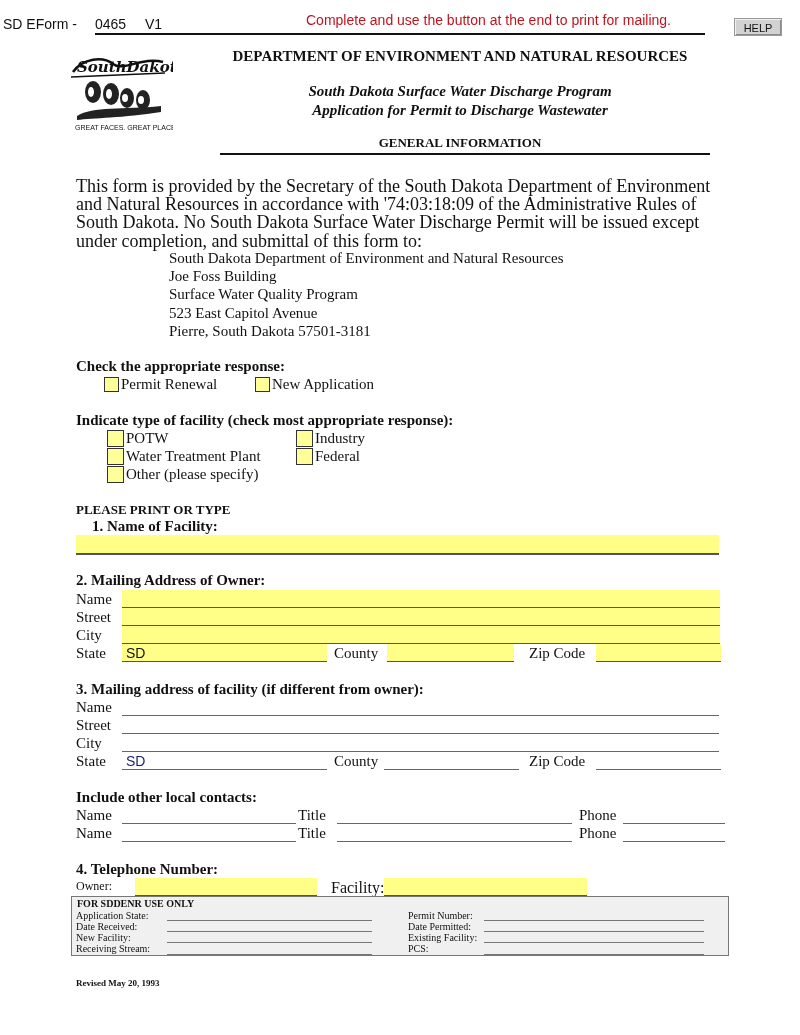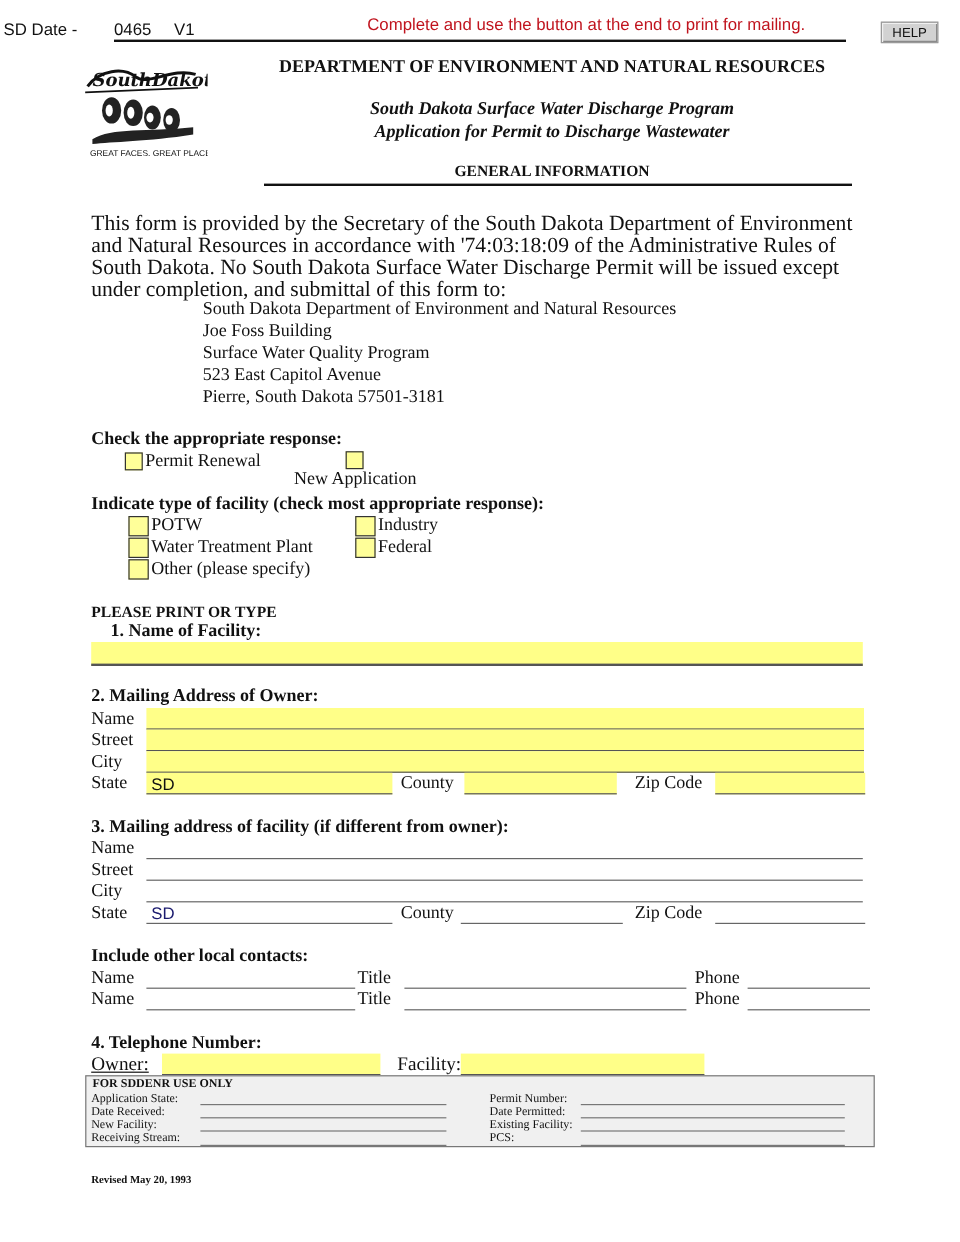--- a/index.html
+++ b/index.html
@@ -41,21 +41,21 @@
   #admin-box { left: 71px; top: 896px; width: 658px; height: 60px; background: #f0f0f0; border: 1px solid #777; box-sizing: border-box; }
   .admin-head { font-size: 10px; font-weight: bold; }
   .admin-label { font-size: 10px; }
   .admin-line { height: 1px; background: #777; }
 
   #revised { left: 76px; top: 978px; font-size: 9px; font-weight: bold; }
 </style>
 </head>
 <body>
 
-<div class="abs sans" id="eform-id">SD Date -</div>
+<div class="abs sans" id="eform-id">SD EForm -</div>
 <div class="abs sans" id="eform-num">0465</div>
 <div class="abs sans" id="eform-ver">V1</div>
 <div class="abs" id="top-rule"></div>
 <div class="abs sans" id="instruction">Complete and use the button at the end to print for mailing.</div>
 <button class="abs sans" id="help-btn">HELP</button>
 
 <div class="abs" id="logo">
   <svg width="110" height="86" viewBox="0 0 110 86">
     <path d="M10 22 C 20 8, 40 6, 50 14 S 80 6, 100 12" stroke="#111" stroke-width="2.5" fill="none"></path>
     <text x="14" y="22" font-family="DejaVu Serif, serif" font-style="italic" font-weight="bold" font-size="15" fill="#111">SouthDakota</text>
@@ -92,21 +92,21 @@
   <div>Surface Water Quality Program</div>
   <div>523 East Capitol Avenue</div>
   <div>Pierre, South Dakota 57501-3181</div>
 </div>
 
 <div class="abs section-head" style="left:76px; top:358px;">Check the appropriate response:</div>
 <div class="abs cb-row" style="left:104px; top:376px;">
   <div class="cb"></div>
   <span>Permit Renewal</span>
 </div>
-<div class="abs cb-row" style="left:245px; top:376px;flex-direction:column;">
+<div class="abs cb-row" style="left:255px; top:376px;">
   <div class="cb"></div>
   <span>New Application</span>
 </div>
 
 <div class="abs section-head" style="left:76px; top:412px;">Indicate type of facility (check most appropriate response):</div>
 <div class="abs cb-row" style="left:107px; top:430px;">
   <div class="cb" style="width:17px;height:17px;"></div>
   <span>POTW</span>
 </div>
 <div class="abs cb-row" style="left:296px; top:430px;">
@@ -167,21 +167,21 @@
 <div class="abs field dash" style="left:623px; top:806px; width:102px;"></div>
 
 <div class="abs label" style="left:76px; top:825px;">Name</div>
 <div class="abs field dash" style="left:122px; top:824px; width:174px;"></div>
 <div class="abs label" style="left:298px; top:825px;">Title</div>
 <div class="abs field dash" style="left:337px; top:824px; width:235px;"></div>
 <div class="abs label" style="left:579px; top:825px;">Phone</div>
 <div class="abs field dash" style="left:623px; top:824px; width:102px;"></div>
 
 <div class="abs section-head" style="left:76px; top:861px;">4.  Telephone Number:</div>
-<div class="abs label" style="left:76px; top:879px; font-size:16px;text-decoration:underline;">Owner:</div>
+<div class="abs label" style="left:76px; top:879px; font-size:12px;">Owner:</div>
 <div class="abs field y" style="left:135px; top:878px; width:182px;"></div>
 <div class="abs label" style="left:331px; top:879px; font-size:16px;">Facility:</div>
 <div class="abs field y" style="left:384px; top:878px; width:203px;"></div>
 
 <div class="abs" id="admin-box">
   <div class="abs admin-head" style="left:5px; top:1px;">FOR SDDENR USE ONLY</div>
 
   <div class="abs admin-label" style="left:4px; top:13px;">Application State:</div>
   <div class="abs admin-line" style="left:95px; top:23px; width:205px;"></div>
   <div class="abs admin-label" style="left:4px; top:24px;">Date Received:</div>

